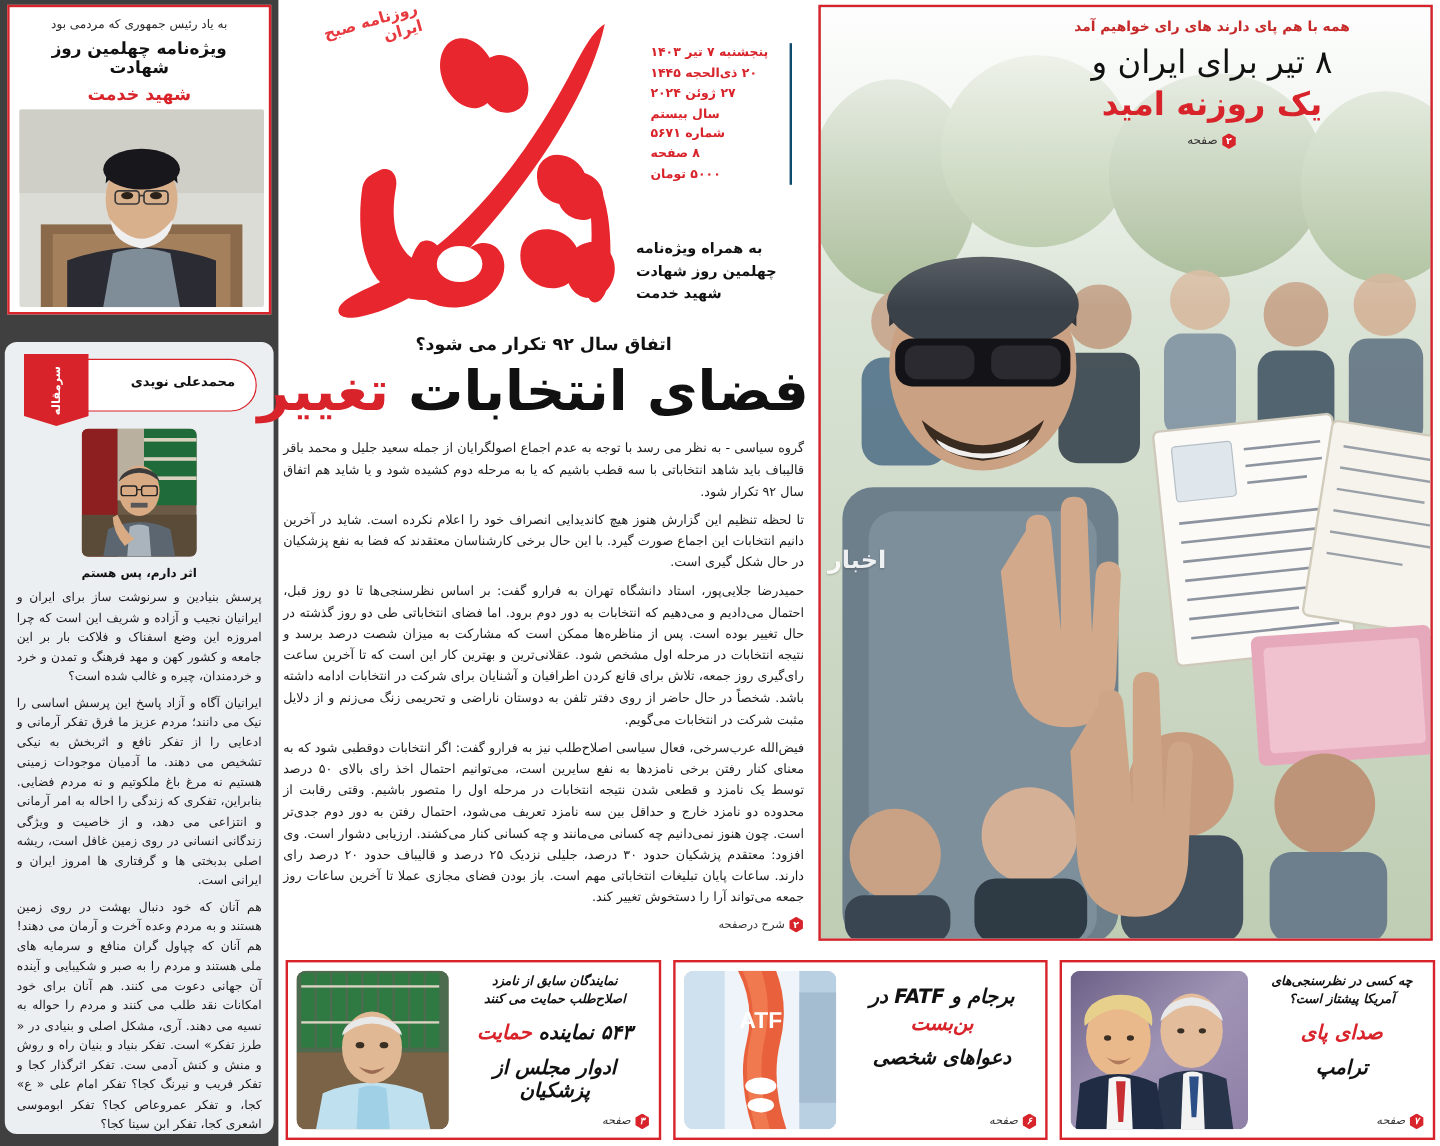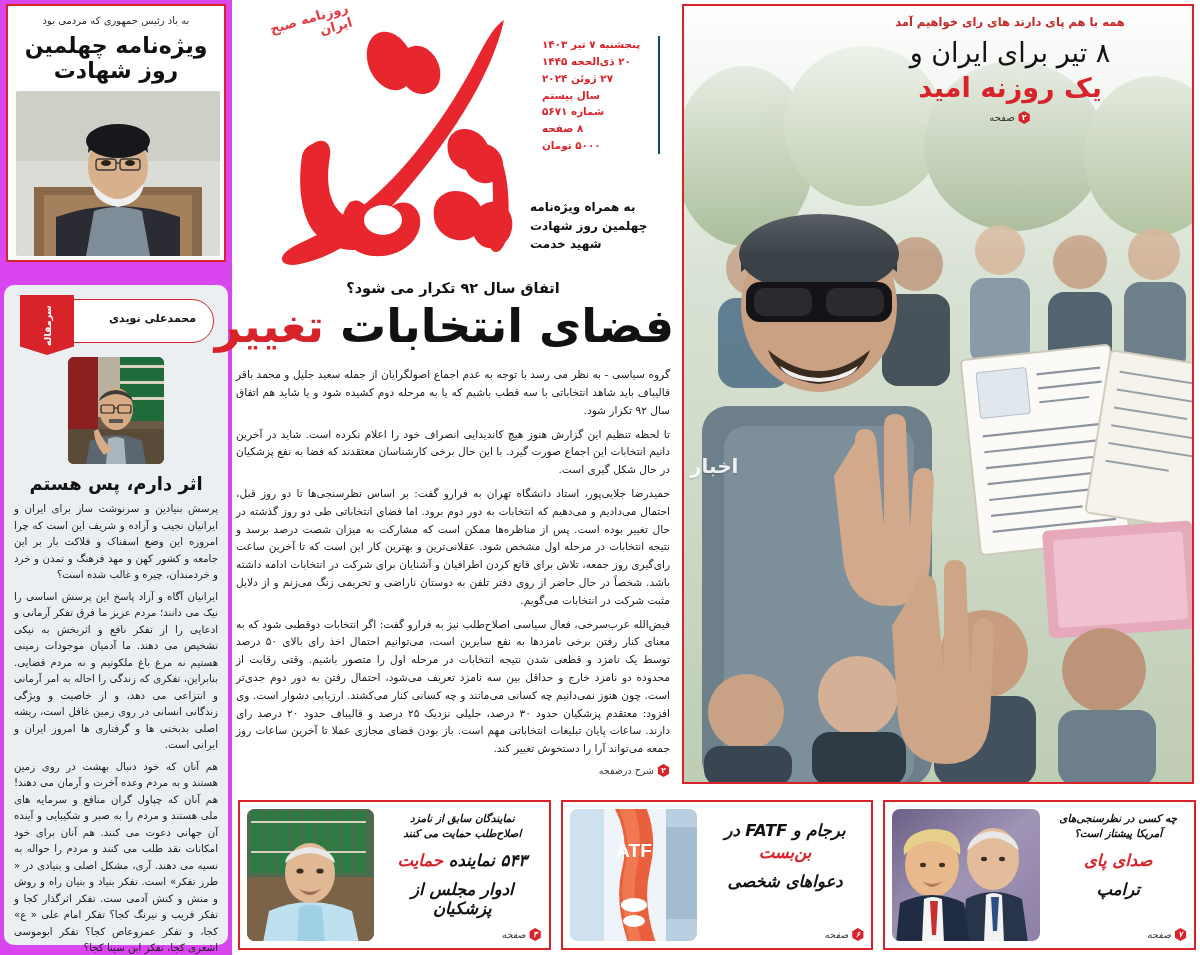--- a/index.html
+++ b/index.html
@@ -10,29 +10,29 @@
     font-family: "DejaVu Sans", "Liberation Sans", sans-serif;
     direction: rtl;
     overflow: hidden;
     position: relative;
   }
   .page { width: 1200px; height: 955px; position: relative; background:#fff; }
 
   
   .left-rail {
     position: absolute; left: 0; top: 0; width: 232px; height: 955px;
-    background: #d946ef;
+    background: #404040;
   }
   .special-box {
     position: absolute; left: 6px; top: 4px; width: 220px; height: 258px;
     border: 2px solid #d8232a; background:#fff;
     padding: 6px 8px 0 8px;
   }
   .sb-kicker { font-size: 10px; color:#2b2b2b; text-align:center; line-height:1.4; margin-top:2px; }
-  .sb-title { font-size: 22px; font-weight: bold; color:#111; text-align:center; margin-top:5px; letter-spacing:-0.3px; }
+  .sb-title { font-size: 14px; font-weight: bold; color:#111; text-align:center; margin-top:5px; letter-spacing:-0.3px; }
   .sb-sub { font-size: 14.5px; font-weight: bold; color:#d8232a; text-align:center; margin-top:6px; }
   .sb-pages { font-size: 10px; color:#333; text-align:left; margin-top:6px; display:flex; align-items:center; gap:3px; direction:rtl; }
   .pin {
     display:inline-block; width:13px; height:13px; background:#d8232a; color:#fff;
     font-size:8px; line-height:13px; text-align:center;
     clip-path: polygon(50% 0%, 93% 25%, 93% 75%, 50% 100%, 7% 75%, 7% 25%);
     font-weight:bold;
   }
   .sb-photo {
     position:absolute; left:8px; bottom:4px; width:204px; height:165px;
@@ -51,21 +51,21 @@
   }
   .ed-author { position:absolute; right:22px; top:17px; font-size:11px; color:#111; font-weight:600; }
   .ed-flag {
     position:absolute; left:6px; top:0px; width:54px; height:60px; background:#d8232a;
     clip-path: polygon(0 0, 100% 0, 100% 86%, 50% 100%, 0 86%);
     color:#fff; font-size:9.5px; font-weight:bold;
     display:flex; align-items:center; justify-content:center;
   }
   .ed-flag span { transform: rotate(-90deg); white-space:nowrap; }
   .ed-photo { width:96px; height:107px; margin:0 auto; border-radius:6px; overflow:hidden; }
-  .ed-title { text-align:center; font-size:18px; font-weight:bold; color:#111; margin:9px 0 7px; }
+  .ed-title { text-align:center; font-size:10px; font-weight:bold; color:#111; margin:9px 0 7px; }
   .ed-body p { font-size:10.2px; line-height:1.62; color:#1b1b1b; text-align:justify; margin-bottom:5px; }
 
   
   .masthead { position:absolute; left:232px; top:0; width:440px; height:278px; }
   .logo-art {
     position:absolute; left:10px; top:6px; width:275px; height:265px;
   }
   .logo-art svg { width:100%; height:100%; }
   .tagline {
     position:absolute; left:14px; top:14px; width:110px; height:60px;

